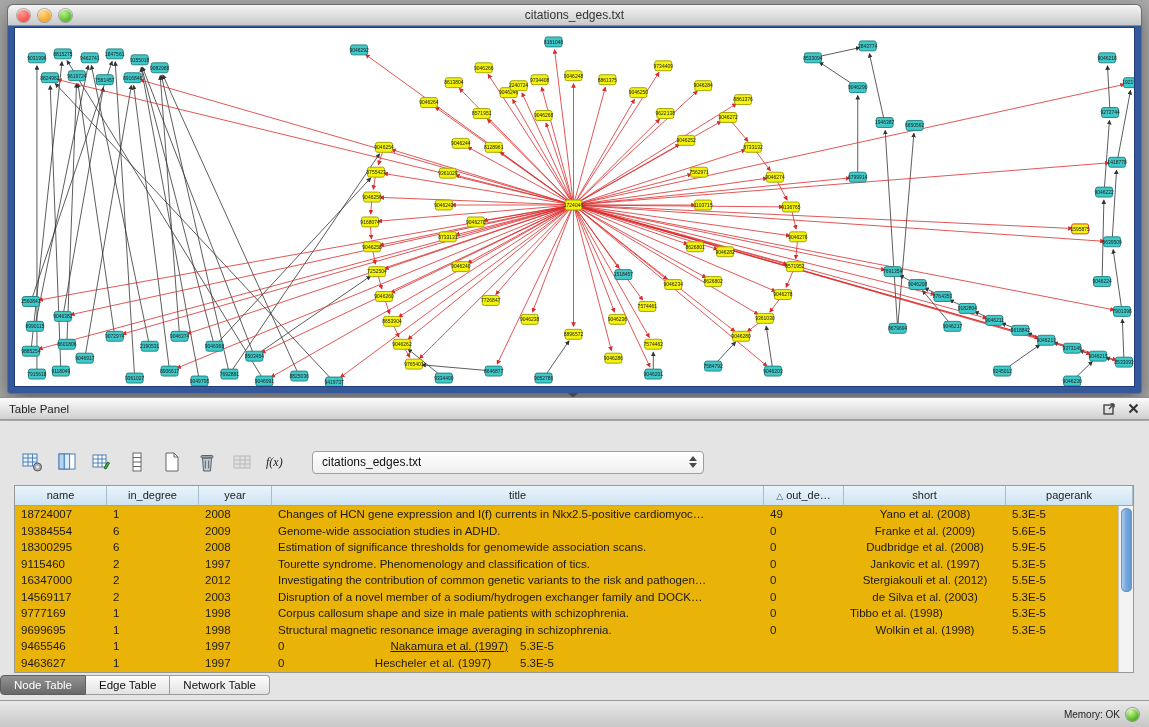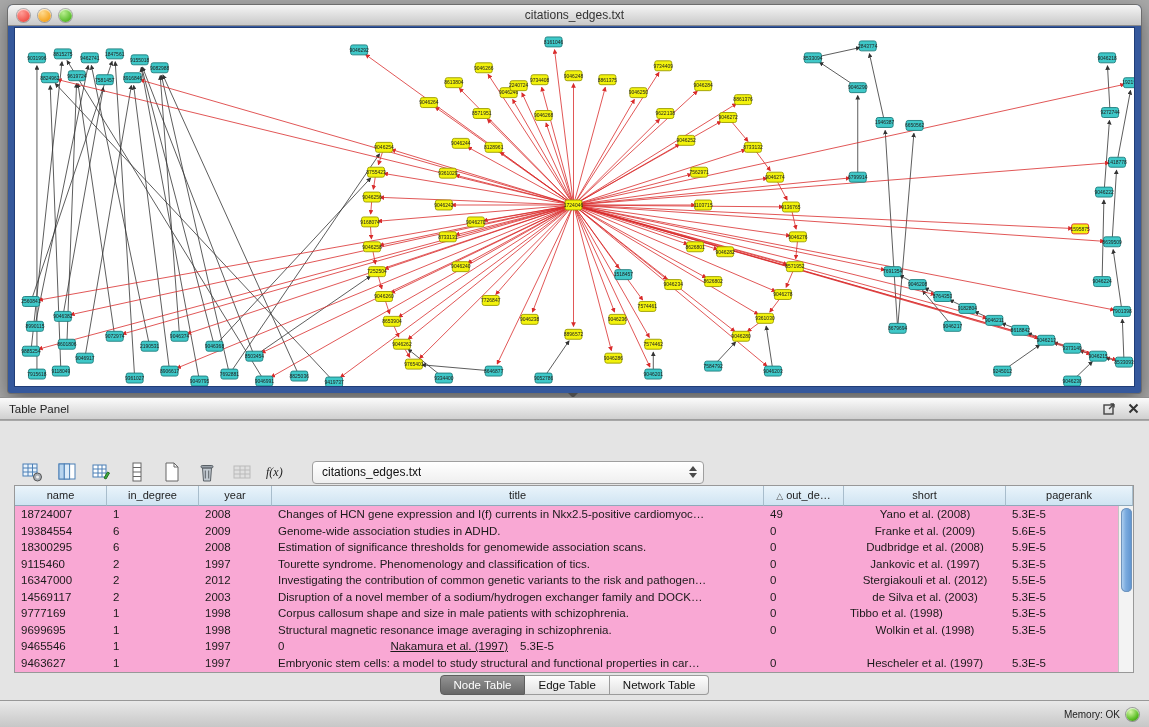--- a/index.html
+++ b/index.html
@@ -46,38 +46,38 @@
     border-top:1px solid #8e8e8e; border-bottom:1px solid #9d9d9d;
     display:flex; align-items:center;
   }
   .tp-title { font-size:11.5px; color:#222; padding-left:9px; }
   .tp-icons { margin-left:auto; display:flex; align-items:center; gap:12px; padding-right:10px; }
   .tp-icons svg { display:block; cursor:default; }
 
   
   #panel-body { position:absolute; left:0; top:421px; width:1149px; height:279px; background:#e4e4e4; }
 
-  #toolbar { position:absolute; left:18px; top:36px; height:30px; display:flex; align-items:center; gap:8px; }
+  #toolbar { position:absolute; left:18px; top:26px; height:30px; display:flex; align-items:center; gap:8px; }
   .tbtn { width:27px; height:27px; border:none; background:transparent; display:flex;
           align-items:center; justify-content:center; }
   .tbtn svg { display:block; }
   .combo {
     margin-left:14px; width:392px; height:23px; background:linear-gradient(#ffffff,#efefef);
     border:1px solid #9f9f9f; border-radius:4px; display:flex; align-items:center;
     padding:0 22px 0 9px; position:relative; box-shadow:inset 0 1px 0 #fff;
   }
   .combo-text { font-size:12px; color:#111; white-space:nowrap; overflow:hidden; }
   .combo-arrows { position:absolute; right:6px; top:4px; display:flex; flex-direction:column; gap:2px; }
   .combo-arrows .up { width:0; height:0; border-left:4px solid transparent; border-right:4px solid transparent; border-bottom:5px solid #4a4a4a; }
   .combo-arrows .dn { width:0; height:0; border-left:4px solid transparent; border-right:4px solid transparent; border-top:5px solid #4a4a4a; }
 
   
   #table-region {
     position:absolute; left:14px; top:64px; width:1120px; height:188px;
-    background:#f9a8d4; border:1px solid #989898;
+    background:#eab308; border:1px solid #989898;
   }
   #thead { display:flex; height:20px; }
   .hcell {
     background:linear-gradient(#eaf4fb,#cfe4f2);
     border-right:1px solid #a8bdcc; border-bottom:1px solid #90a9ba;
     font-size:11px; color:#222; text-align:center; line-height:19px;
     overflow:hidden; white-space:nowrap; flex:none;
   }
   .hcell .sort { font-size:9px; color:#555; margin-right:3px; }
   #rows { position:absolute; left:0; top:20px; right:15px; bottom:0; overflow:hidden; }
@@ -88,21 +88,21 @@
     position:absolute; right:0; top:20px; bottom:0; width:15px;
     background:#f3f3f3; border-left:1px solid #c4c4c4;
   }
   #vscroll .thumb {
     position:absolute; left:1.5px; top:2px; width:11px; height:84px; border-radius:6px;
     background:linear-gradient(90deg,#b9d6f2,#79aade 45%,#5d92cf);
     box-shadow:inset 0 0 0 1px #6f94bd;
   }
 
   
-  #tabs { position:absolute; left:0; right:0; top:254px; display:flex; justify-content:center; }
+  #tabs { position:absolute; left:0; right:0; top:254px; display:flex; }
   .tab {
     height:20px; line-height:19px; padding:0 13px; font-size:11.5px; color:#111;
     background:linear-gradient(#fdfdfd,#e2e2e2); border:1px solid #9b9b9b; border-left:none;
   }
   .tab:first-child { border-left:1px solid #9b9b9b; border-radius:4px 0 0 4px; }
   .tab:last-child  { border-radius:0 4px 4px 0; }
   .tab.sel { background:linear-gradient(#939393,#686868); color:#fff; border-color:#5e5e5e; }
 
   
   #status-bar {
@@ -961,21 +961,20 @@
           <div class="tcell" style="width: 92px;">1</div>
           <div class="tcell" style="width: 73px;">1997</div>
           <div class="tcell" style="width: 80px;">0</div>
           <div class="tcell" style="width: 162px; text-align: right; text-decoration: underline;">Nakamura et al. (1997)</div>
           <div class="tcell" style="width: 114px;">5.3E-5</div>
         </div>
         <div class="trow">
           <div class="tcell" style="width: 92px;">9463627</div>
           <div class="tcell" style="width: 92px;">1</div>
           <div class="tcell" style="width: 73px;">1997</div>
-          <div class="tcell" style="width: 492px;">Embryonic stem cells: a model to study structural and functional properties in car…</div>
           <div class="tcell" style="width: 80px;">0</div>
           <div class="tcell" style="width: 162px; text-align: center;">Hescheler et al. (1997)</div>
           <div class="tcell" style="width: 114px;">5.3E-5</div>
         </div>
       </div>
     <div id="vscroll">
       <div class="thumb"></div>
     </div>
   </div>
 

